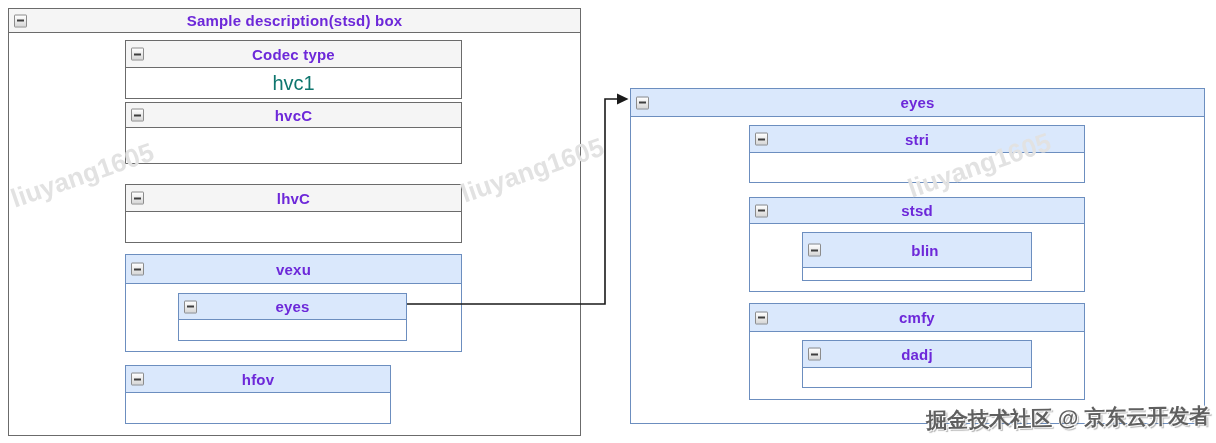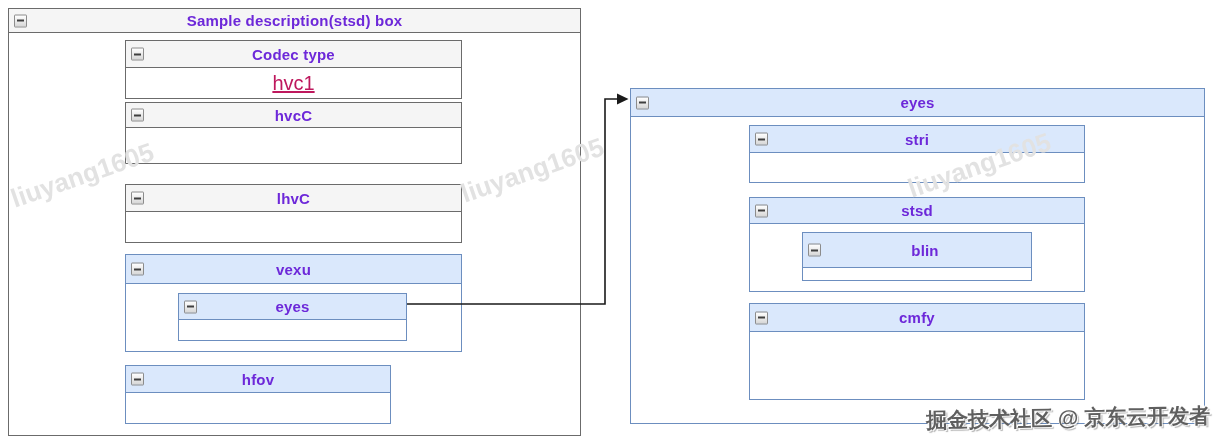--- a/index.html
+++ b/index.html
@@ -11,21 +11,21 @@
   .box { position:absolute; display:flex; flex-direction:column; background:#ffffff; }
   .box.gray { border:1px solid #6b6b6b; }
   .box.blue { border:1px solid #6c8ebf; }
   .hd {
     position:relative; flex:0 0 auto; display:flex; align-items:center; justify-content:center;
     font-size:15px; font-weight:bold; color:#6d28d9; letter-spacing:0.2px;
   }
   .gray > .hd { background:#f5f5f5; border-bottom:1px solid #6b6b6b; }
   .blue > .hd { background:#dae8fc; border-bottom:1px solid #6c8ebf; }
   .bd { flex:1 1 auto; display:flex; align-items:center; justify-content:center;
-        font-size:20px; color:#be185d; background:#fff;text-decoration:underline; }
+        font-size:20px; color:#0f766e; background:#fff; }
   .collapse {
     position:absolute; left:5px; top:50%; transform:translateY(-50%);
     width:13px; height:13px; border:1px solid #8c8c8c; border-radius:1px;
     background:linear-gradient(#ffffff, #d6d6d6);
   }
   .collapse::after {
     content:""; position:absolute; left:2px; right:2px; top:50%; margin-top:-1px;
     height:2px; background:#3f3f3f;
   }
   .outer-title { font-size:15px; }
@@ -129,20 +129,27 @@
     <div class="bd"></div>
   </div>
 
   <div class="box blue" style="left:749px; top:303px; width:336px; height:97px;">
     <div class="hd" style="height:28px;">
       <span class="collapse"></span>
       <span>cmfy</span>
     </div>
   </div>
 
+  <div class="box blue" style="left:802px; top:340px; width:230px; height:48px;">
+    <div class="hd" style="height:27px;">
+      <span class="collapse"></span>
+      <span>dadj</span>
+    </div>
+    <div class="bd"></div>
+  </div>
 
   <svg class="connector" width="1216" height="443" viewBox="0 0 1216 443">
     <path d="M 407 304 L 605 304 L 605 99 L 618 99" fill="none" stroke="#1a1a1a" stroke-width="1.6"></path>
     <polygon points="617,93.5 628.5,99 617,104.5" fill="#1a1a1a"></polygon>
   </svg>
 
   <div class="watermark" style="left:8px; top:160px;">liuyang1605</div>
   <div class="watermark" style="left:458px; top:155px;">liuyang1605</div>
   <div class="watermark" style="left:905px; top:150px;">liuyang1605</div>
 

